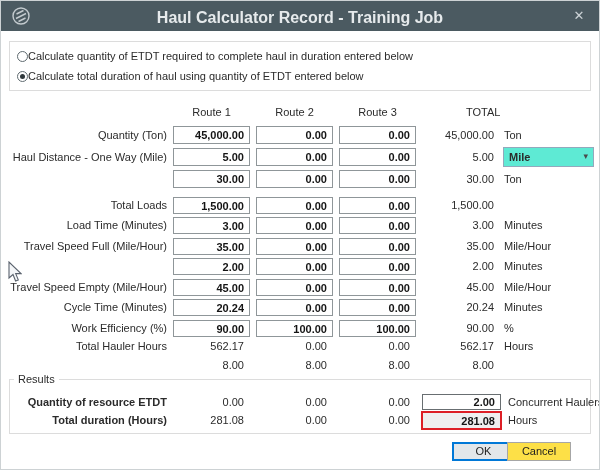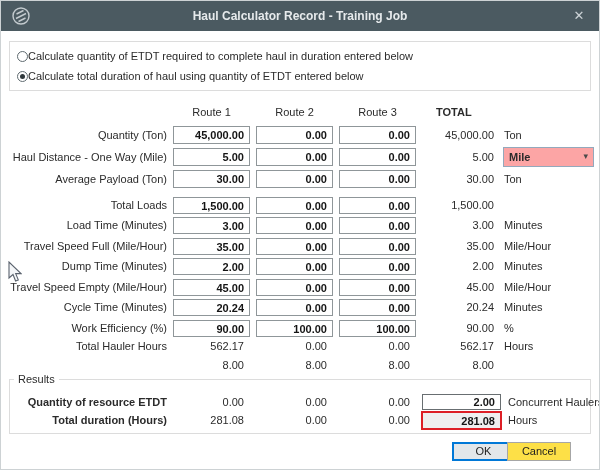--- a/index.html
+++ b/index.html
@@ -4,56 +4,56 @@
 <style>
   html,body { margin:0; padding:0; background:#f4f4f4; }
   .dialog {
     position:relative; width:600px; height:470px; background:#ffffff;
     border:1px solid #cdd2d4; box-sizing:border-box; overflow:hidden;
     font-family:"Liberation Sans", sans-serif; font-size:11px; color:#2b2b2b;
   }
   
   .titlebar { position:absolute; top:0; left:0; right:0; height:30px; background:#4b5a61; }
   .title-text { position:absolute; left:0; width:100%; top:8px; text-align:center;
-    font-weight:bold; font-size:12px; color:#e6eaec; }
+    font-weight:bold; font-size:16px; color:#e6eaec; }
   .logo { position:absolute; left:10px; top:5px; width:20px; height:20px; }
   .close { position:absolute; right:6px; top:0; width:28px; height:30px; color:#ccd3d7;
     text-align:center; line-height:30px; font-size:13px; cursor:pointer; }
   
   .mode-box { position:absolute; left:8px; top:40px; width:582px; height:50px;
     border:1px solid #dcdcdc; box-sizing:border-box; }
   .radio-row { position:absolute; left:7px; height:14px; display:flex; align-items:center; gap:0; cursor:default; }
   .radio-row.r1 { top:7px; } .radio-row.r2 { top:27px; }
   .radio { width:11px; height:11px; border:1px solid #5f6b70; border-radius:50%;
     background:#fff; position:relative; flex:0 0 auto; box-sizing:border-box; }
   .radio.sel::after { content:""; position:absolute; left:2px; top:2px; right:2px; bottom:2px;
     border-radius:50%; background:#30393d; }
   
   .hdr { position:absolute; top:104px; height:14px; line-height:14px; }
   .hdr.h1 { left:172px; width:77px; text-align:center; }
   .hdr.h2 { left:255px; width:77px; text-align:center; }
   .hdr.h3 { left:338px; width:77px; text-align:center; }
-  .hdr.ht { left:435px;font-weight:bold; }
+  .hdr.ht { left:465px; }
   .trow { position:absolute; left:0; width:600px; }
   .hA { height:18px; } .hB { height:17px; } .hT { height:13px; }
   .hA .lbl,.hA .tot,.hA .unit { line-height:18px; }
   .hB .lbl,.hB .tot,.hB .unit { line-height:17px; }
   .hT .lbl,.hT .tot,.hT .unit,.hT .tval { line-height:13px; }
   .lbl { position:absolute; left:0; top:0; width:166px; text-align:right; white-space:nowrap; }
   .ibox { position:absolute; top:0; width:77px; height:100%; box-sizing:border-box;
     border:1px solid #8f9699; background:#fff; font-family:"Liberation Sans",sans-serif;
     font-weight:bold; font-size:11px; color:#141414; text-align:right; padding:0 5px; }
   .tval { position:absolute; top:0; width:77px; box-sizing:border-box; padding-right:6px;
     text-align:right; }
   .c1 { left:172px; } .c2 { left:255px; } .c3 { left:338px; }
   .tot { position:absolute; left:413px; top:0; width:80px; text-align:right; }
   .unit { position:absolute; left:503px; top:0; white-space:nowrap; }
   
   .combo { position:absolute; left:502px; top:146px; width:91px; height:20px; box-sizing:border-box;
-    border:1px solid #93a9bc; background:#fca5a5; cursor:pointer; }
+    border:1px solid #93a9bc; background:#5eead4; cursor:pointer; }
   .combo-text { position:absolute; left:5px; top:3px; font-weight:bold; }
   .combo-arrow { position:absolute; right:5px; top:3px; font-size:9px; color:#4a4a4a; }
   
   .results-box { position:absolute; left:8px; top:378px; width:582px; height:55px;
     border:1px solid #dcdcdc; box-sizing:border-box; }
   .results-legend { position:absolute; left:4px; top:-7px; background:#fff; padding:0 4px; color:#2b2b2b; }
   .rrow { position:absolute; left:0; width:600px; height:15px; }
   .rrow .lbl { font-weight:bold; line-height:15px; }
   .rrow .tval { line-height:15px; }
   .rrow .unit { left:507px; line-height:15px; }
@@ -115,21 +115,20 @@
     <input class="ibox c1" value="5.00" style="">
     <input class="ibox c2" value="0.00" style="">
     <input class="ibox c3" value="0.00" style="">
     <div class="tot">5.00</div>
   </div>
   <div class="combo">
     <span class="combo-text">Mile</span>
     <span class="combo-arrow">▾</span>
   </div>
   <div class="trow hA" style="top:169px">
-    <div class="lbl">Average Payload (Ton)</div>
     <input class="ibox c1" value="30.00" style="">
     <input class="ibox c2" value="0.00" style="">
     <input class="ibox c3" value="0.00" style="">
     <div class="tot">30.00</div>
     <div class="unit">Ton</div>
   </div>
 
   <div class="trow hB" style="top:196px">
     <div class="lbl">Total Loads</div>
     <input class="ibox c1" value="1,500.00" style="">
@@ -147,21 +146,20 @@
   </div>
   <div class="trow hB" style="top:237px">
     <div class="lbl">Travel Speed Full (Mile/Hour)</div>
     <input class="ibox c1" value="35.00" style="">
     <input class="ibox c2" value="0.00" style="">
     <input class="ibox c3" value="0.00" style="">
     <div class="tot">35.00</div>
     <div class="unit">Mile/Hour</div>
   </div>
   <div class="trow hB" style="top:257px">
-    <div class="lbl">Dump Time (Minutes)</div>
     <input class="ibox c1" value="2.00" style="">
     <input class="ibox c2" value="0.00" style="">
     <input class="ibox c3" value="0.00" style="">
     <div class="tot">2.00</div>
     <div class="unit">Minutes</div>
   </div>
   <div class="trow hB" style="top:278px">
     <div class="lbl">Travel Speed Empty (Mile/Hour)</div>
     <input class="ibox c1" value="45.00" style="">
     <input class="ibox c2" value="0.00" style="">

